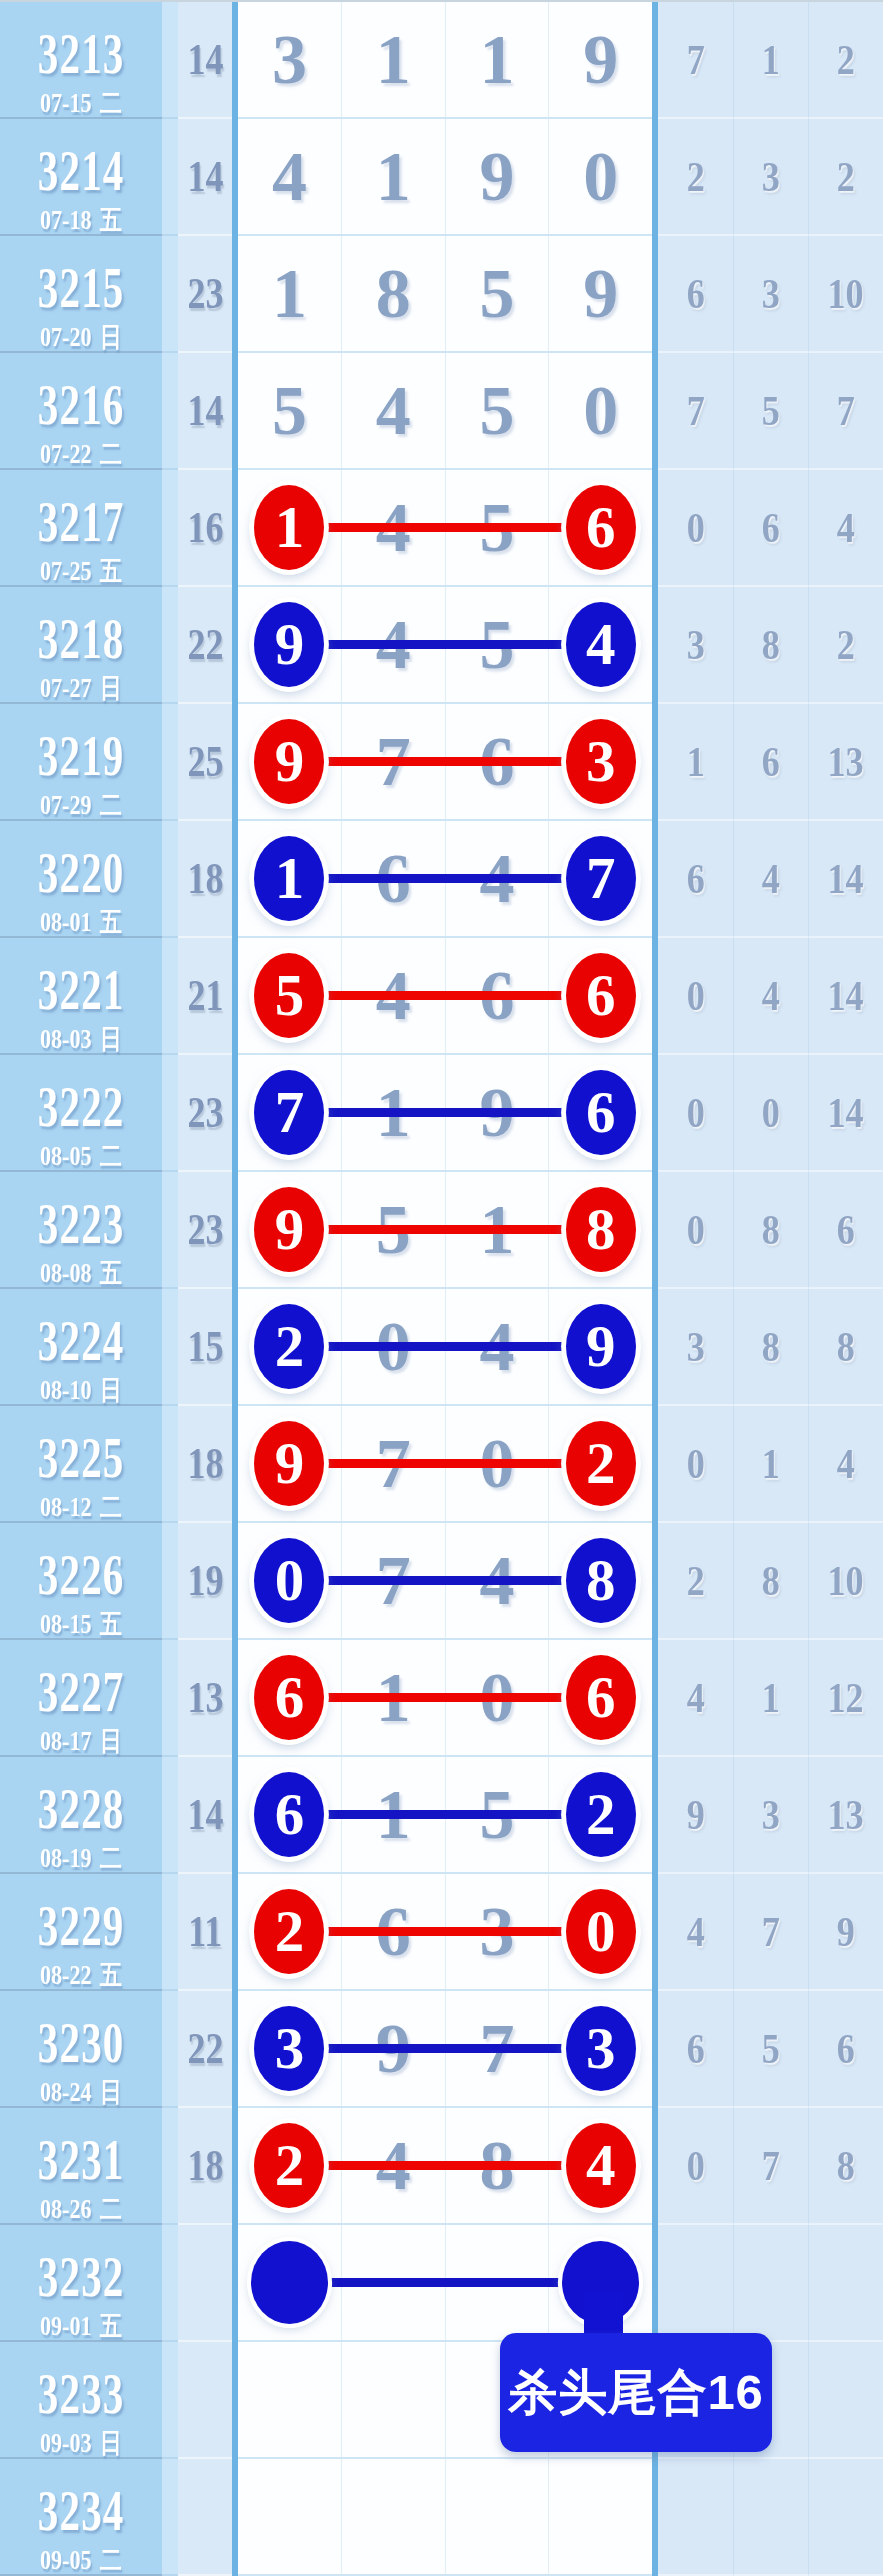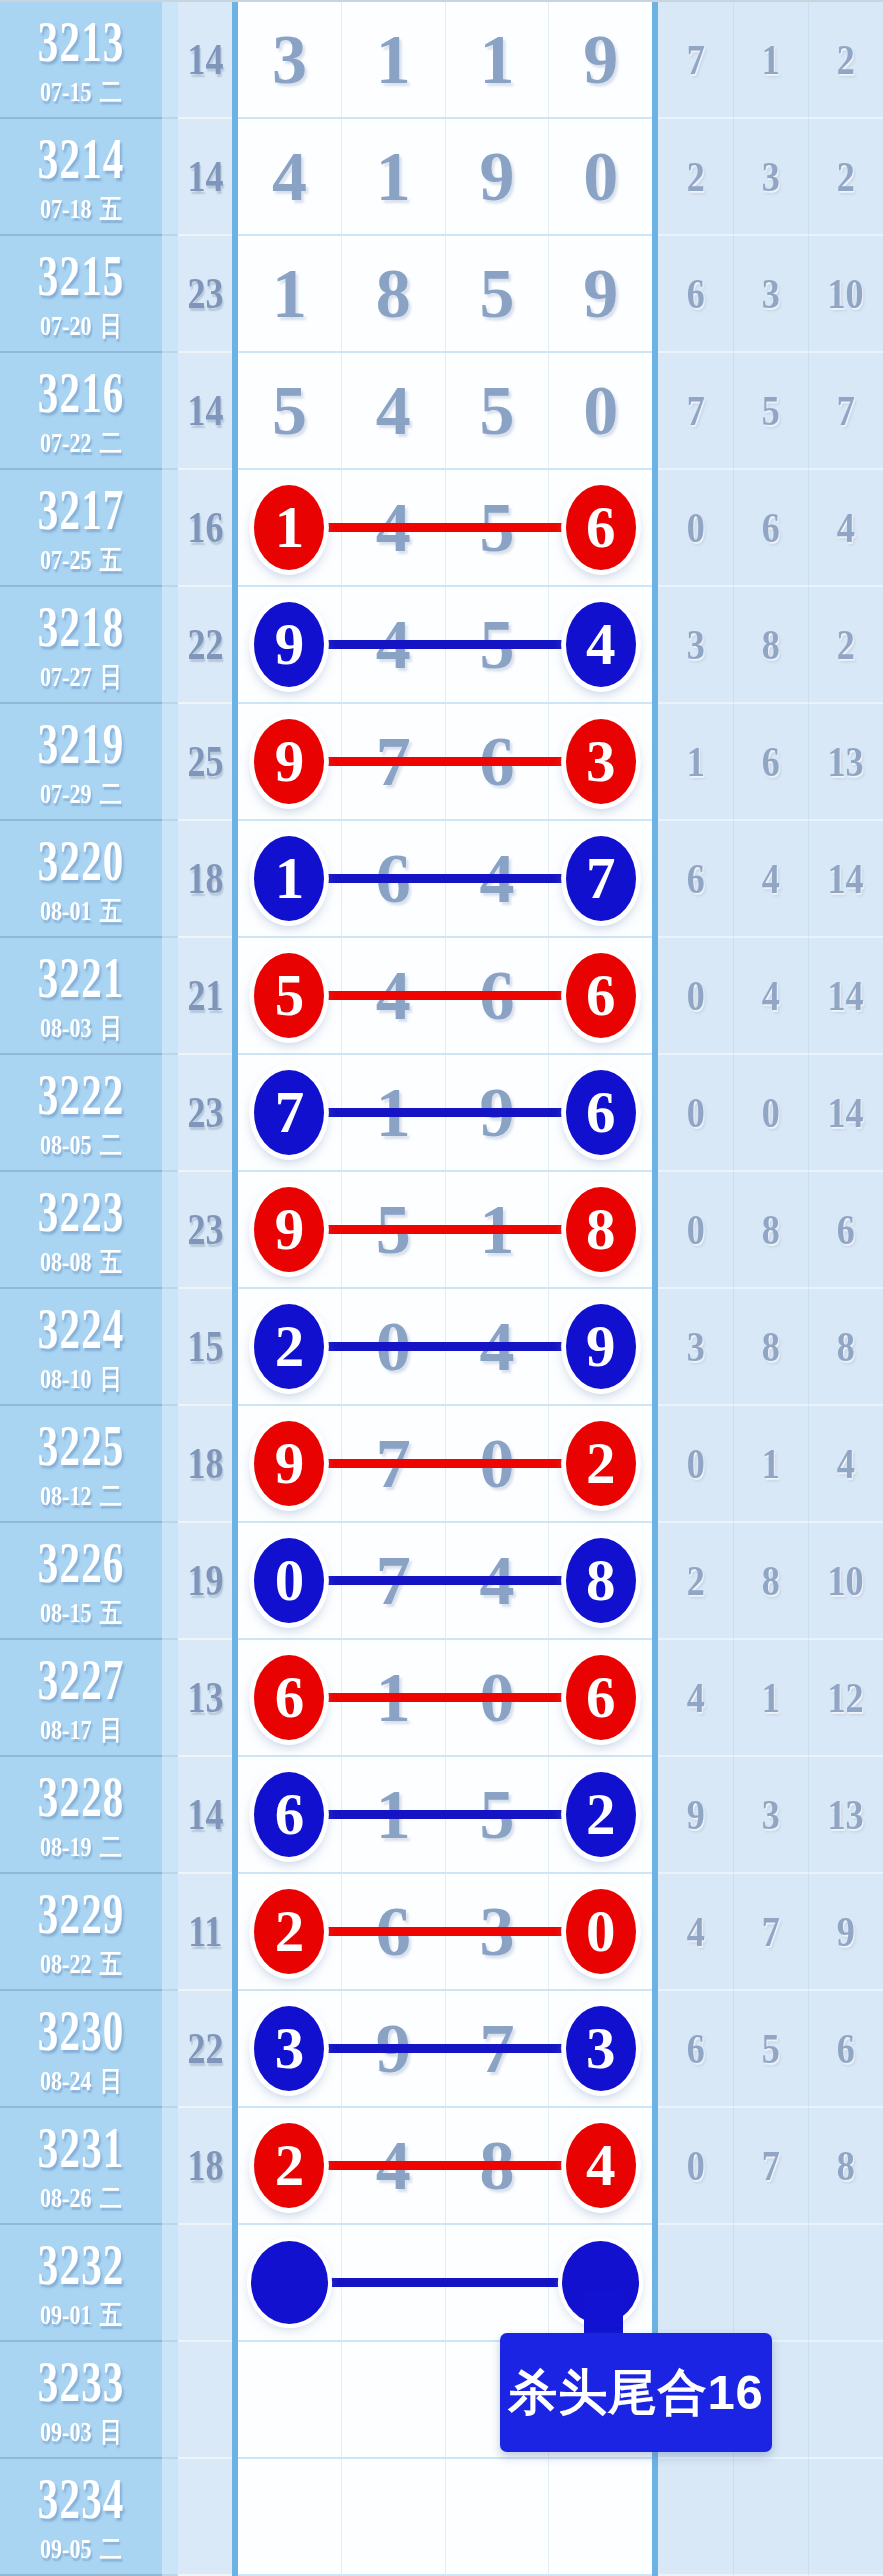--- a/index.html
+++ b/index.html
@@ -14,21 +14,21 @@
     display:flex;flex-direction:column;
     width:100%;height:100%;
     border-top:2.5px solid #c9d5de;box-sizing:border-box;
   }
   .row{flex:1;display:flex;min-height:0;}
 
   
   .c-period{
     width:162px;background:#a9d4f2;
     border-bottom:2.5px solid #92b8d6;box-sizing:border-box;
-    display:flex;flex-direction:column;align-items:center;justify-content:center;
+    display:flex;flex-direction:column;align-items:center;justify-content:flex-end;
     gap:8.2px;
   }
   .period-no{
     font-size:57px;font-weight:bold;color:#ffffff;line-height:1;
     transform:scaleX(0.72);letter-spacing:1.6px;
     text-shadow:2.5px 3.3px 2.5px rgba(110,150,195,.6);
   }
   .period-date{
     display:flex;gap:9.8px;align-items:center;
     font-size:27px;font-weight:bold;color:#ffffff;line-height:1;
@@ -105,21 +105,21 @@
     text-shadow:1.6px 1.6px 1.6px rgba(255,255,255,.8), 2.5px 3.3px 2.5px rgba(120,140,170,.3);
   }
 
   
   .callout-stem{
     position:absolute;left:584px;top:2291px;width:39px;height:51px;
     background:#1212d2;z-index:4;
   }
   .callout{
     position:absolute;left:500px;top:2333px;width:272px;height:119px;
-    background:#1b24e2;border-radius:7px;z-index:5;
+    background:#1b24e2;border-radius:16px;z-index:5;
     display:flex;align-items:center;justify-content:center;
     box-shadow:0 4.1px 9.8px rgba(80,110,160,.35);
   }
   .callout-label{
     color:#ffffff;font-size:49px;font-weight:bold;
     font-family:"Liberation Sans", sans-serif;
     letter-spacing:0.8px;line-height:1;
   }
 </style>
 </head>

